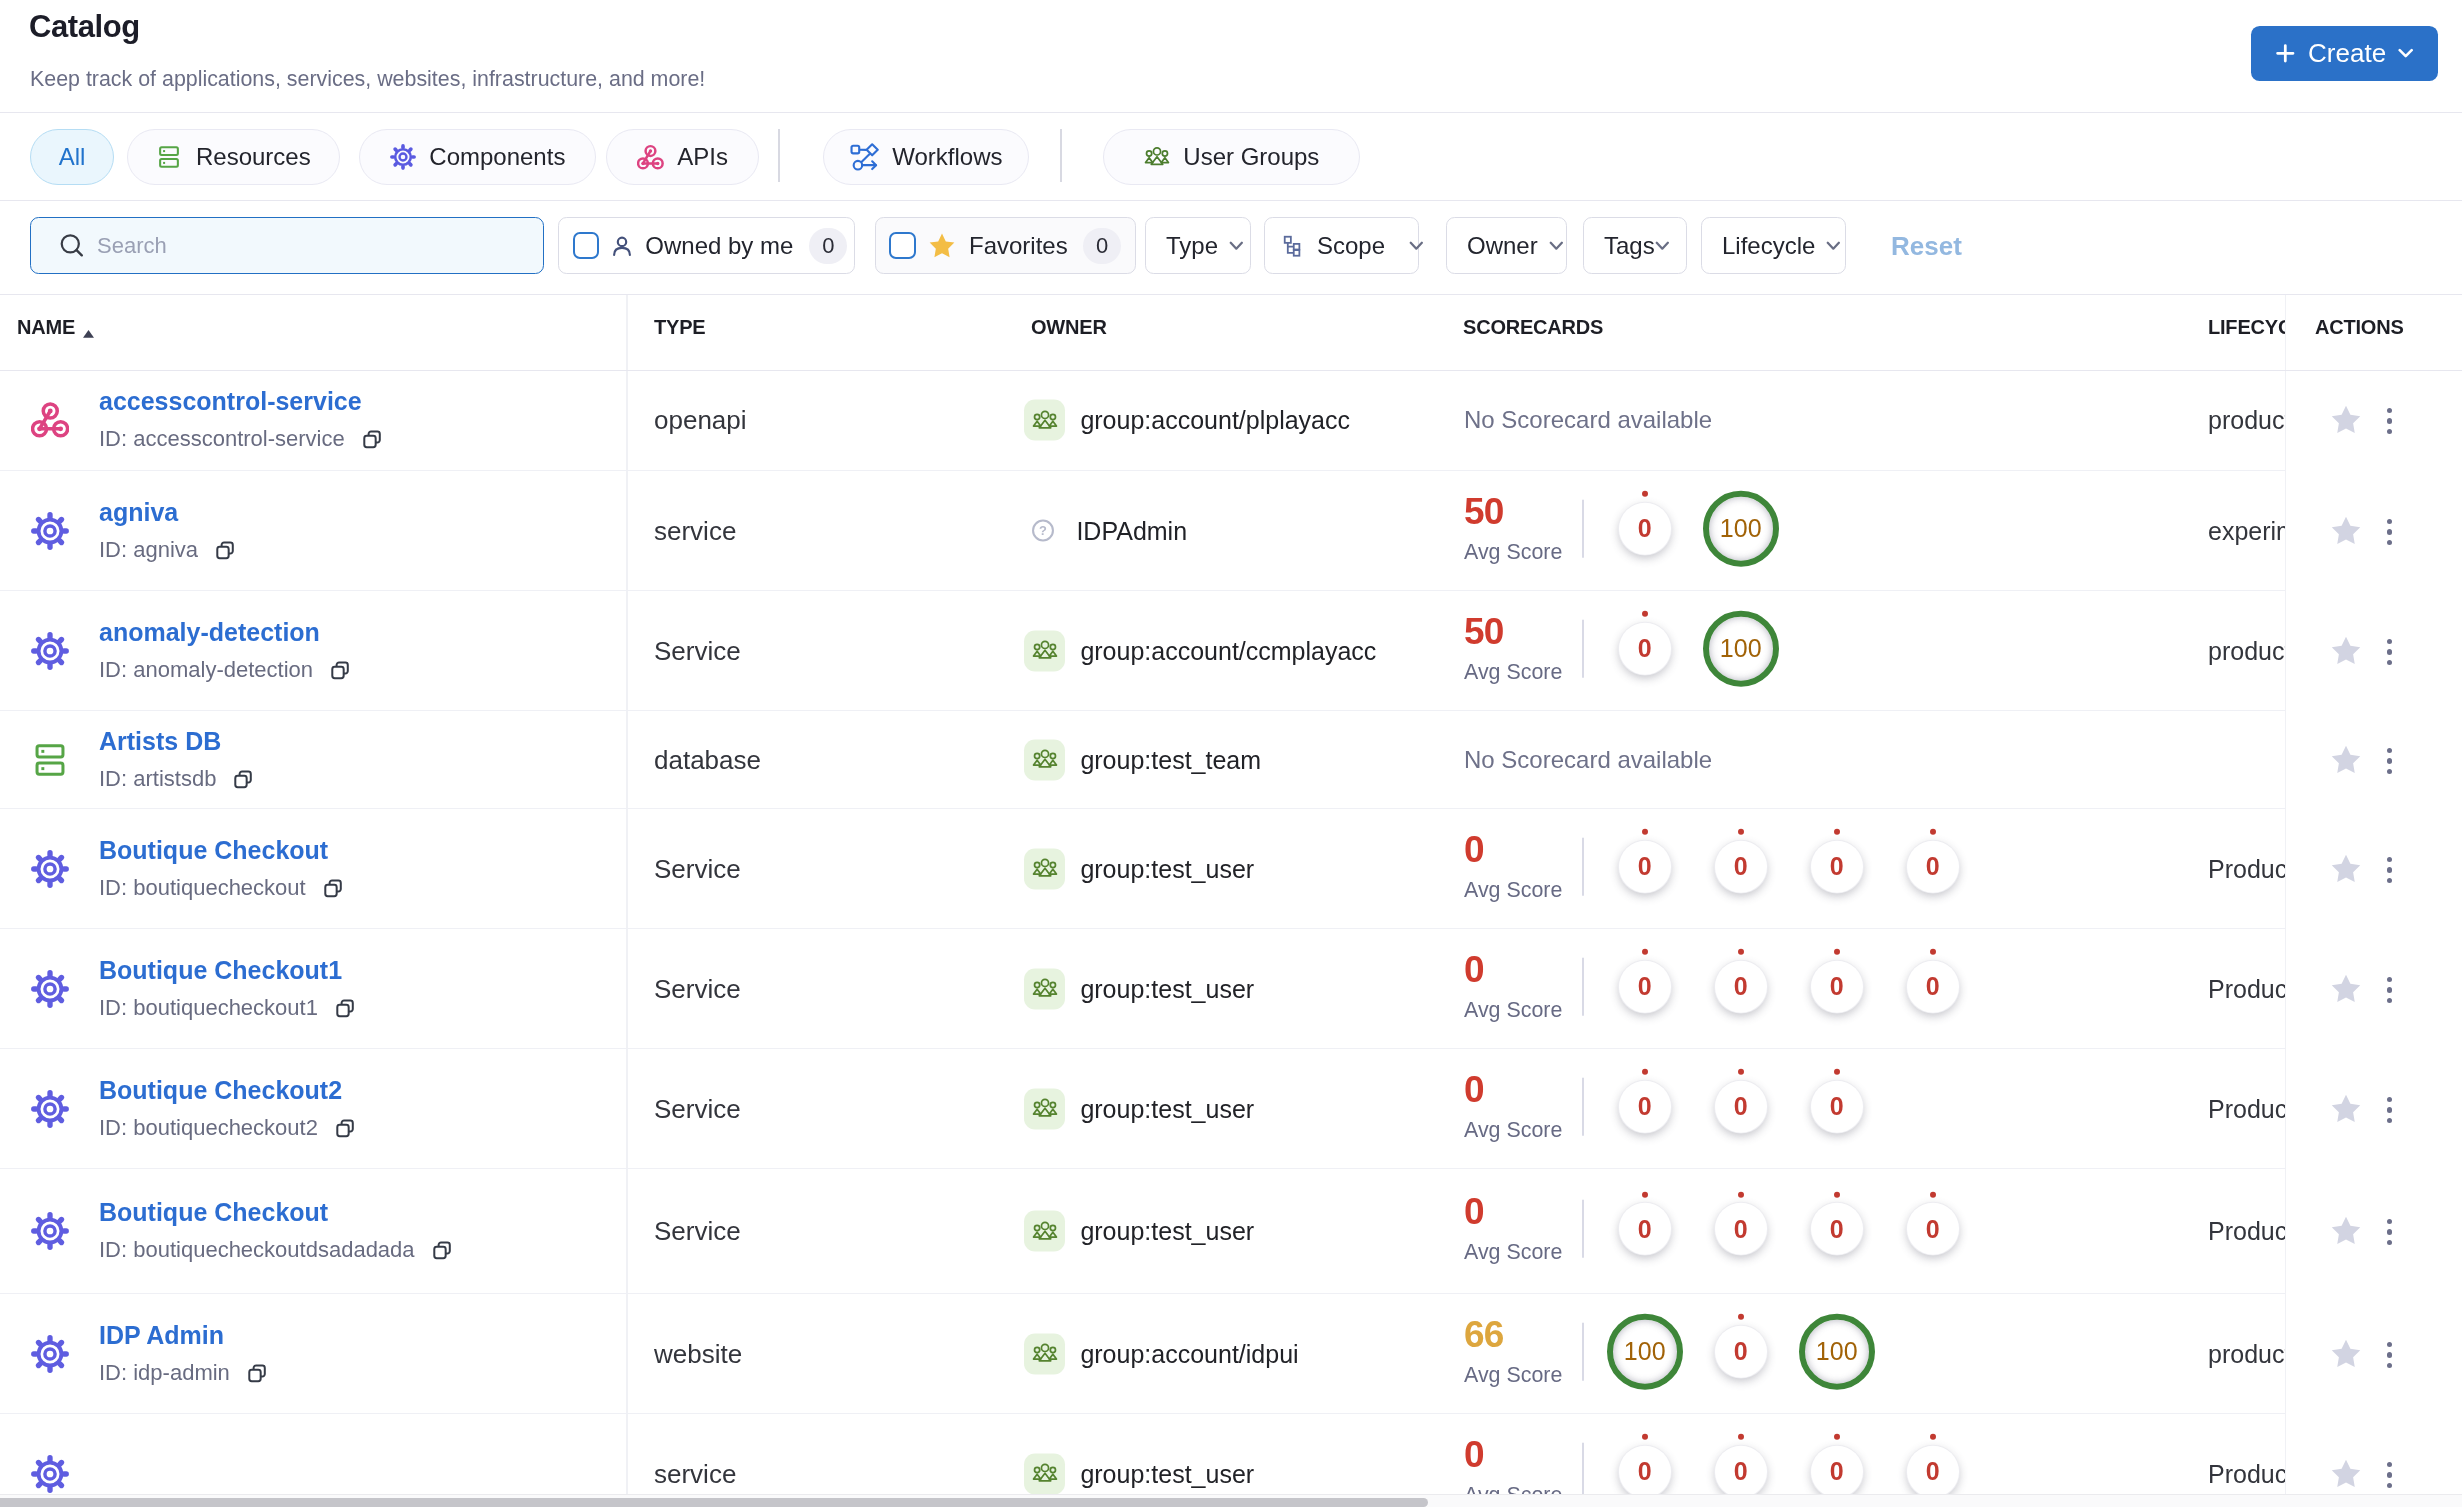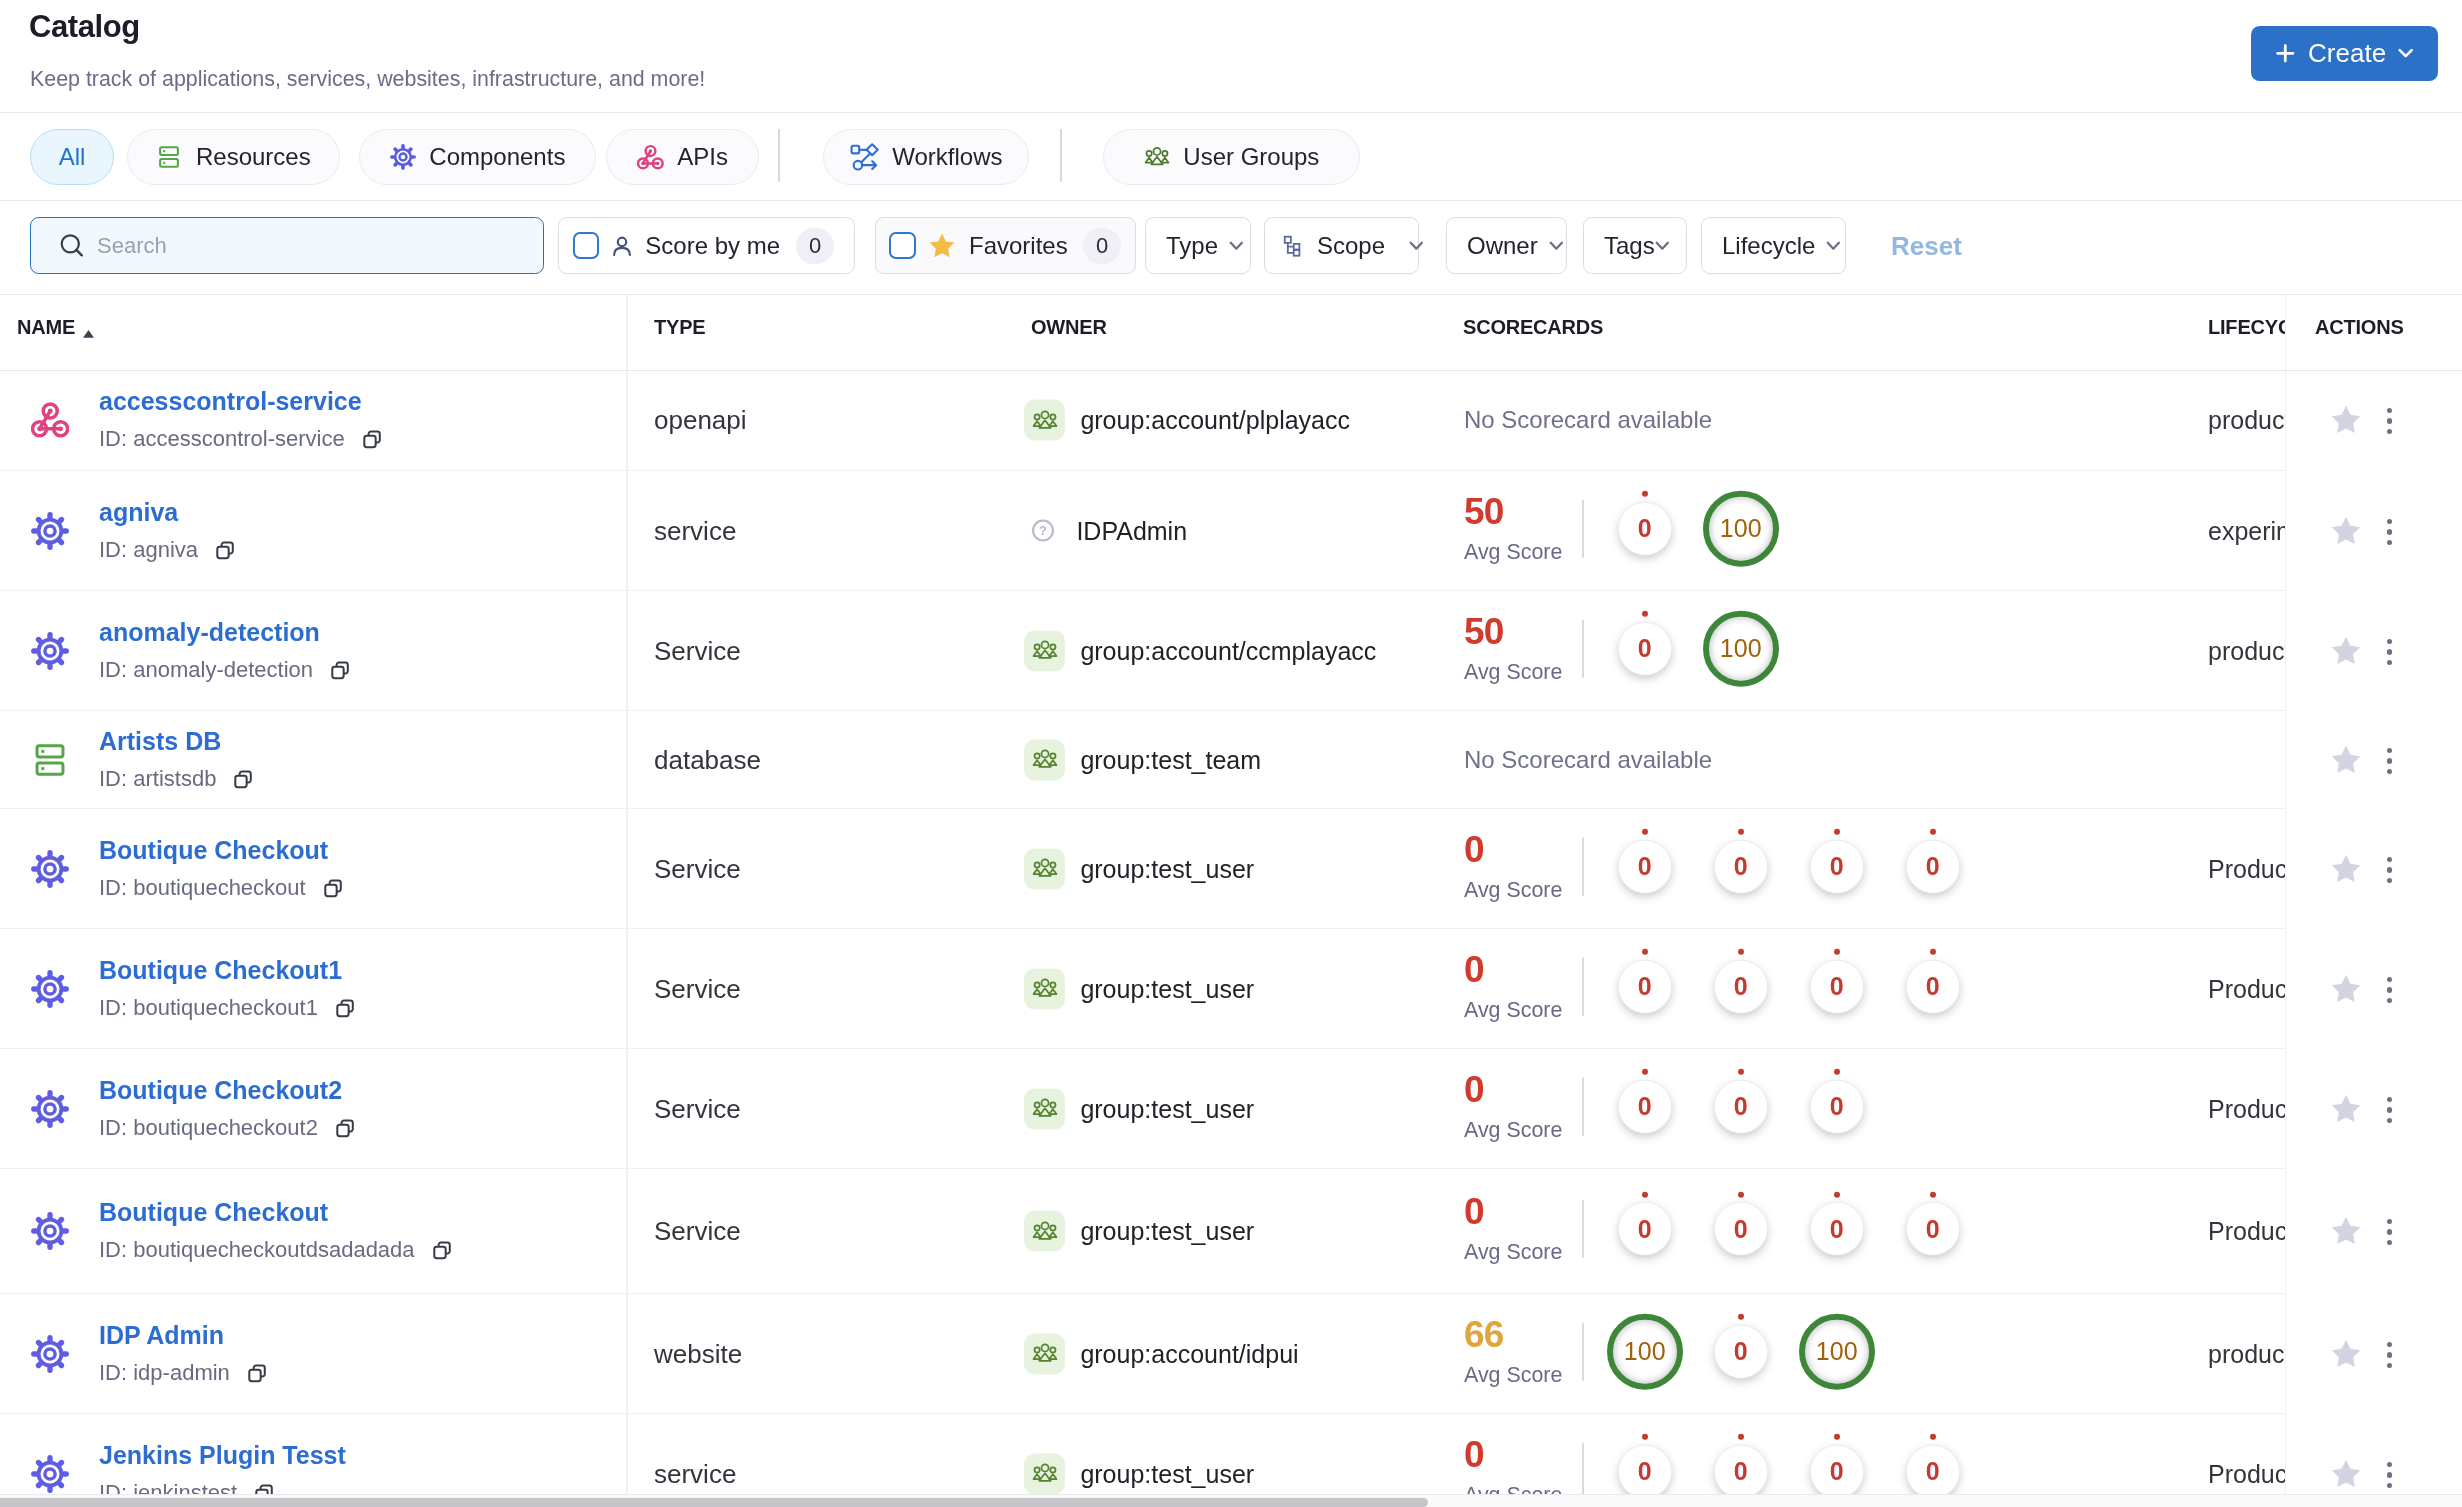--- a/index.html
+++ b/index.html
@@ -165,21 +165,21 @@
     <span class="ph">Search</span>
   </div>
   <div class="fbox" style="left:558px; width:297px; padding:0 13.7px; gap:11px;">
     <span class="cb"></span>
     <svg width="24" height="24" viewBox="0 0 28 28" style="flex:none">
         <g fill="none" stroke="#43507a" stroke-width="2.5">
           <circle cx="14" cy="9.2" r="4.9"></circle>
           <path d="M4.8 24.5c0-5.8 4.1-8.3 9.2-8.3s9.2 2.5 9.2 8.3" stroke-linecap="round"></path>
         </g>
       </svg>
-    <span class="ftext">Score by me</span>
+    <span class="ftext">Owned by me</span>
     <span class="badge" style="margin-left:5.1px">0</span>
   </div>
   <div class="fbox" style="left:875px; width:261px; padding:8px 13px; gap:13.7px; background:#fafafc;">
     <span class="cb"></span>
     <svg width="26" height="25" viewBox="0 0 24 23" style="flex:none">
         <path d="M12 0.5l3.5 7.2 7.9 1.1-5.7 5.6 1.3 7.9L12 18.6l-7 3.7 1.3-7.9L0.6 8.8l7.9-1.1z" fill="#f3bd45"></path>
       </svg>
     <span class="ftext">Favorites</span>
     <span class="badge" style="margin-left:1.7px">0</span>
   </div>
@@ -798,32 +798,20 @@
               <line x1="10.5" y1="10.5" x2="8.7" y2="8.7"></line>
               <line x1="5.8" y1="22.0" x2="3.2" y2="22.0"></line>
               <line x1="10.5" y1="33.5" x2="8.7" y2="35.3"></line>
               <line x1="22.0" y1="38.2" x2="22.0" y2="40.8"></line>
               <line x1="33.5" y1="33.5" x2="35.3" y2="35.3"></line>
               <line x1="38.2" y1="22.0" x2="40.8" y2="22.0"></line>
               <line x1="33.5" y1="10.5" x2="35.3" y2="8.7"></line>
             </g>
           </g>
         </svg></span>
-      <div class="nm">
-        <span class="lnk">Jenkins Plugin Tesst</span>
-        <div class="idl">
-          <span>ID: jenkinstest</span>
-          <svg width="22" height="22" viewBox="0 0 24 24" style="flex:none">
-            <g fill="none" stroke="#353b47" stroke-width="2.2">
-              <rect x="3.6" y="8.2" width="12.4" height="12.4" rx="2.6"></rect>
-              <path d="M8.3 8.2V6.1a2.7 2.7 0 0 1 2.7-2.7h6.8a2.7 2.7 0 0 1 2.7 2.7v6.8a2.7 2.7 0 0 1-2.7 2.7H16"></path>
-            </g>
-          </svg>
-        </div>
-      </div>
       <div class="type">service</div>
       <div class="owner">
         <span class="gbadge">
           <svg width="26" height="26" viewBox="0 0 30 30" style="flex:none">
             <g fill="none" stroke="#55832f" stroke-width="2" stroke-linejoin="round">
               <circle cx="15" cy="8.6" r="4.1"></circle>
               <path d="M15 14.6L21.6 23.4H8.4Z"></path>
               <circle cx="5.9" cy="11" r="3"></circle>
               <path d="M5.9 15.8L10 21.4H1.8Z"></path>
               <circle cx="24.1" cy="11" r="3"></circle>

